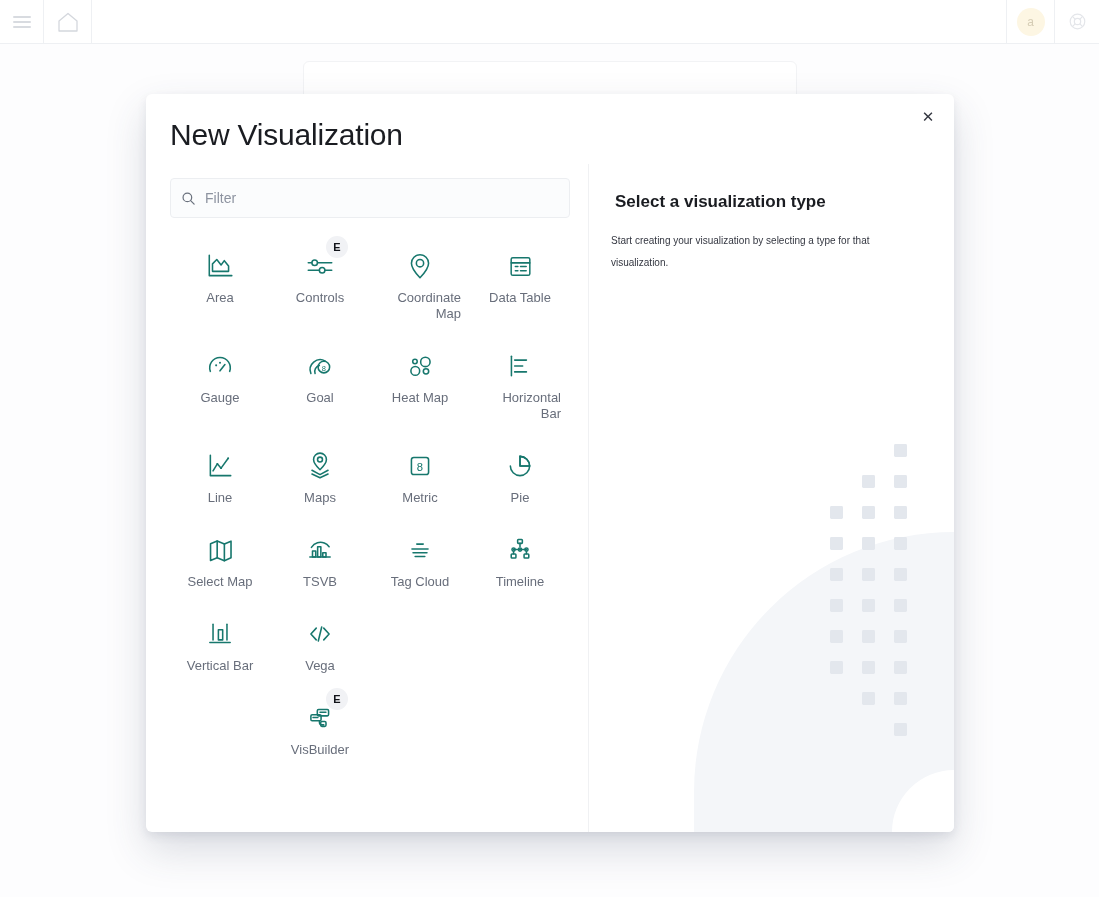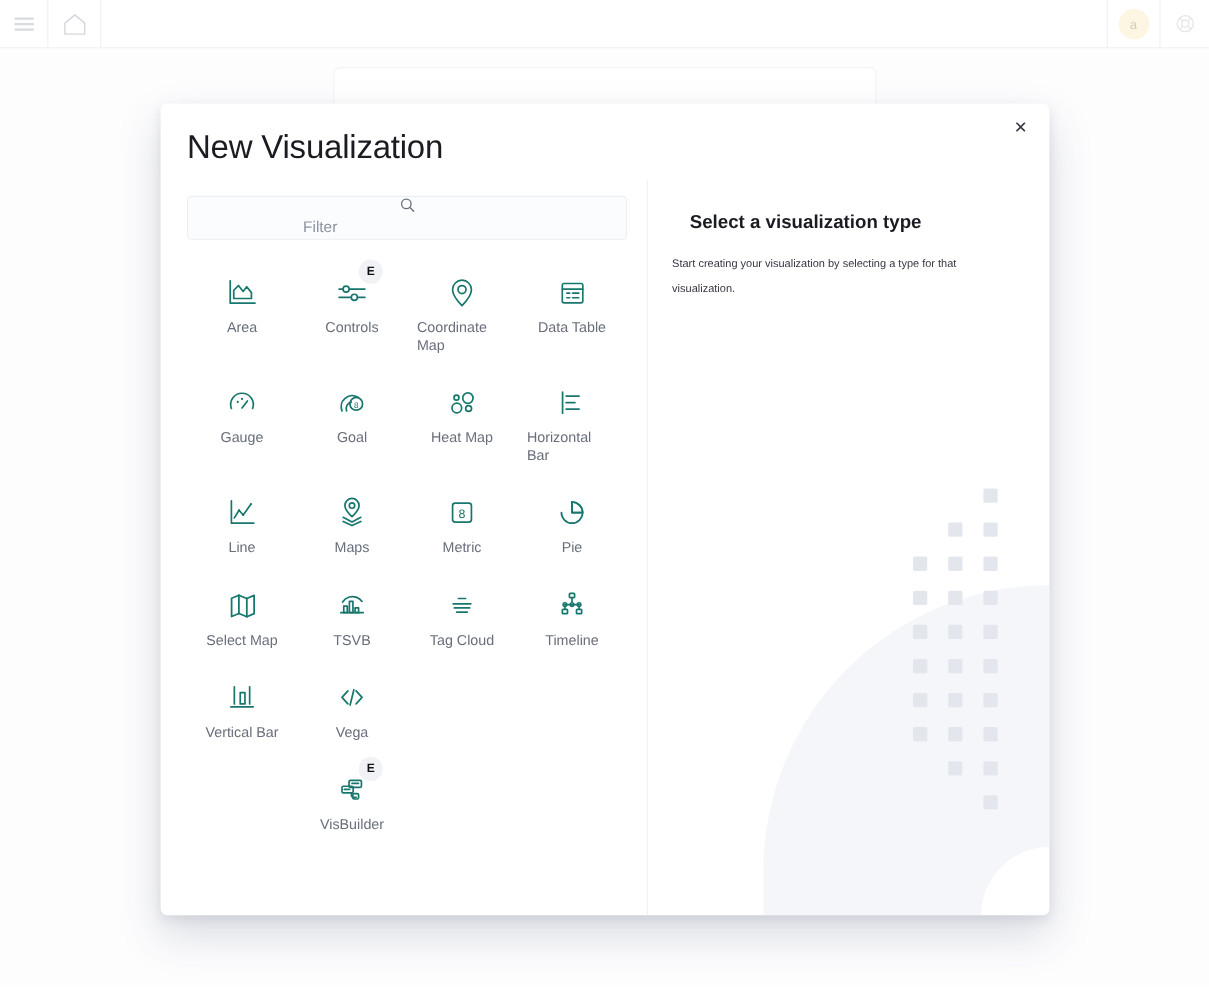--- a/index.html
+++ b/index.html
@@ -109,21 +109,21 @@
   }
 
   
   #filter-wrap {
     position: relative;
     width: 400px; height: 40px;
     background: #fbfcfd;
     border: 1px solid #eceef1;
     border-radius: 4px;
     box-shadow: inset 0 0 0 1px rgba(0,0,0,0.0);
-    display: flex; align-items: center; flex-direction: column;
+    display: flex; align-items: center;
   }
   #search-icon {
     width: 34px; display: flex; align-items: center; justify-content: center;
     color: #6a717d;
   }
   #filter-input {
     flex: 1 1 auto;
     border: none; outline: none; background: transparent;
     font-family: "Liberation Sans", sans-serif;
     font-size: 14px; color: #343741;
@@ -154,41 +154,41 @@
   .vis-icon {
     height: 40px;
     display: flex; align-items: center; justify-content: center;
     color: #17776d;
   }
   .vis-label {
     margin-top: 4px;
     font-size: 13px;
     line-height: 16px;
     color: #686e7b;
-    text-align: left;
+    text-align: right;
     max-width: 82px;
   }
   .exp-badge {
     position: absolute;
     top: -4px;
     left: 50%;
     margin-left: 6px;
     width: 22px; height: 22px; border-radius: 50%;
     background: #f1f2f5;
     color: #111319;
     font-size: 11px; font-weight: bold;
     display: flex; align-items: center; justify-content: center;
     line-height: 1;
   }
 
   
   #rp-title {
     position: relative; z-index: 2;
     font-size: 17px; font-weight: bold; color: #1a1c21;
-    margin: 0 0 18px 16px;
+    margin: 0 0 18px 4px;
   }
   #rp-desc {
     position: relative; z-index: 2;
     font-size: 10px; line-height: 22px; color: #343741;
     margin: 0; max-width: 320px;
   }
 
   
   #art {
     position: absolute;

